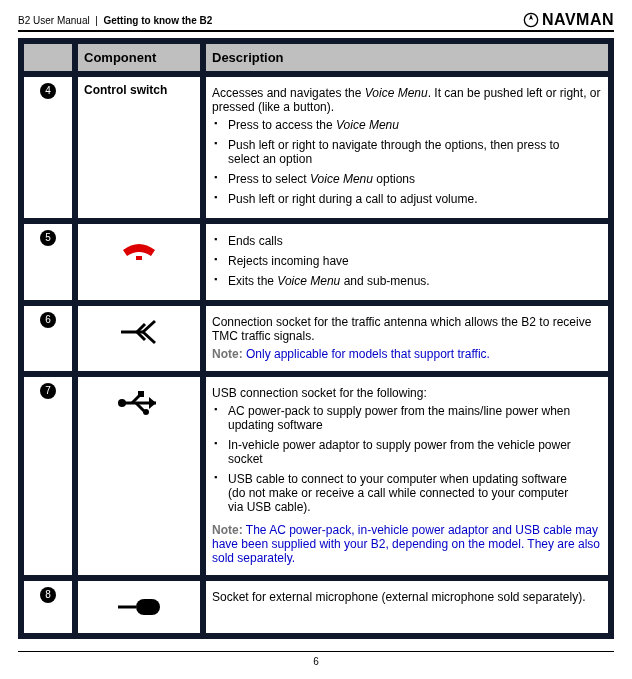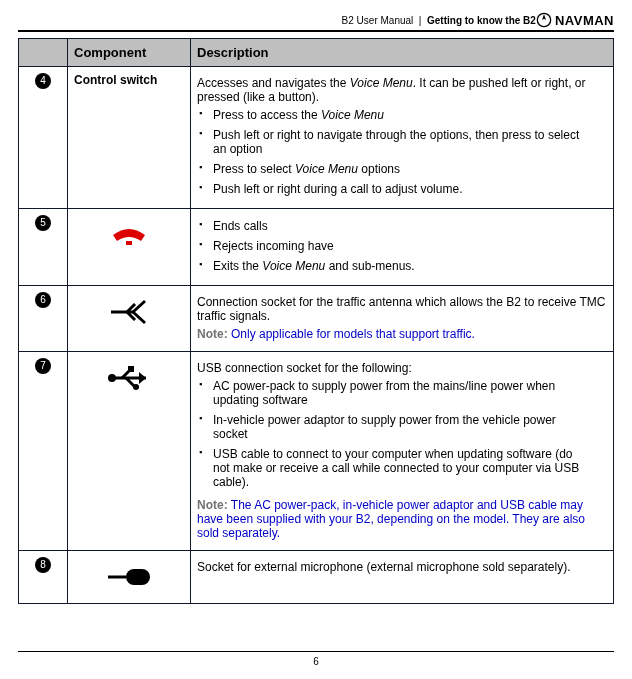--- a/index.html
+++ b/index.html
@@ -1,23 +1,23 @@
 <!DOCTYPE html>
 <html><head>
 <meta charset="utf-8">
 <style>
 body{margin:0;font-family:Arial,Helvetica,sans-serif;font-size:12px;color:#000;background:#fff}
 .page{width:632px;height:679px;position:relative;box-sizing:border-box;padding:10px 18px 0 18px}
-.hdr{display:flex;justify-content:flex-end;align-items:center;border-bottom:2px solid #000;height:20px}
+.hdr{display:flex;justify-content:space-between;align-items:center;border-bottom:2px solid #000;height:20px}
 .hdr-l{font-size:10px}
 .hdr-l .sec{font-weight:bold}
-.logo{display:flex;align-items:center;font-weight:bold;font-size:13px;letter-spacing:.5px}
+.logo{display:flex;align-items:center;font-weight:bold;font-size:16px;letter-spacing:.5px}
 .logo svg{width:16px;height:16px;margin-right:3px}
 table.main{border-collapse:collapse;width:100%;margin-top:6px}
-table.main th,table.main td{border:1px solid #0f172a;padding:6px;vertical-align:top}
+table.main th,table.main td{border:6px solid #0f172a;padding:6px;vertical-align:top}
 table.main th{background:#bfbfbf;text-align:left;font-size:13px}
 table.main td:first-child{width:36px;text-align:center}
 table.main td:nth-child(2){width:110px;font-weight:bold}
 .num{display:inline-block;width:16px;height:16px;border-radius:50%;background:#000;color:#fff;font-size:10px;line-height:16px;text-align:center}
 .comp-icon{display:flex;align-items:center;justify-content:center;height:40px}
 ul.b{list-style:none;margin:4px 16px 0 0;padding:0}
 ul.b li{position:relative;padding:0 0 6px 16px}
 ul.b li:before{content:"▪";position:absolute;left:2px;top:0;font-size:9px}
 .desc p{margin:3px 0 4px 0}
 .note{color:#0000c8}

